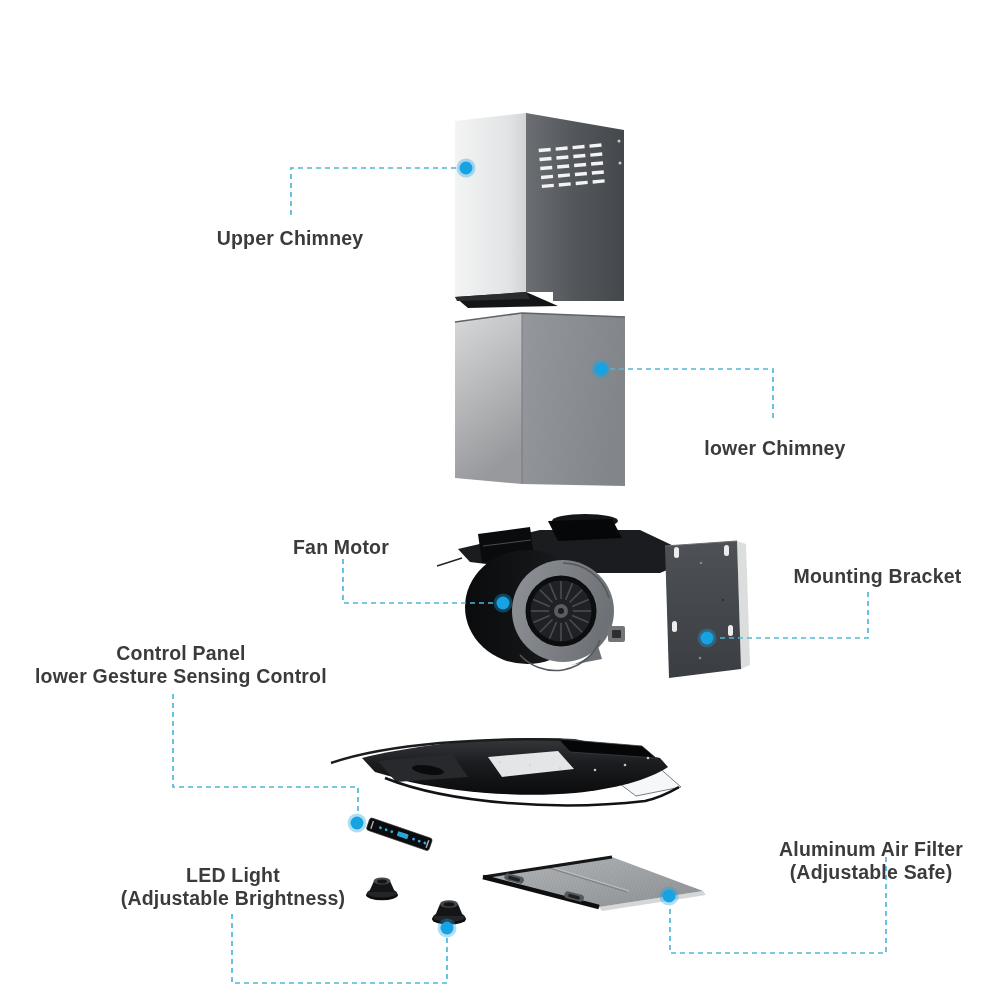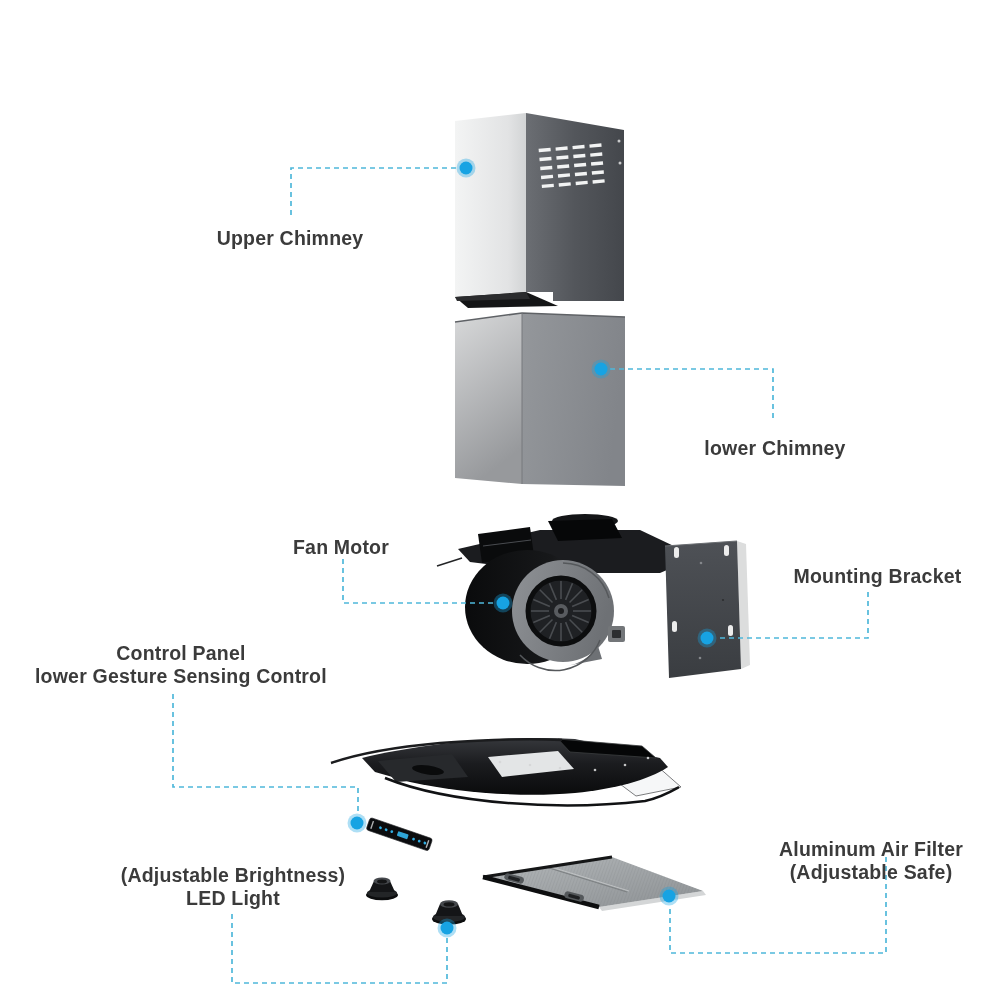--- a/index.html
+++ b/index.html
@@ -285,17 +285,17 @@
     <span>Control Panel</span>
     <span>lower Gesture Sensing Control</span>
   </div>
 
   <div class="label center" style="left:741px;top:810px;width:260px;margin-top:28px;">
     <span>Aluminum Air Filter</span>
     <span>(Adjustable Safe)</span>
   </div>
 
   <div class="label center" style="left:103px;top:864px;width:260px;">
+    <span>LED Light</span>
     <span>(Adjustable Brightness)</span>
-    <span>LED Light</span>
   </div>
 
 </div>
 
 </body></html>

